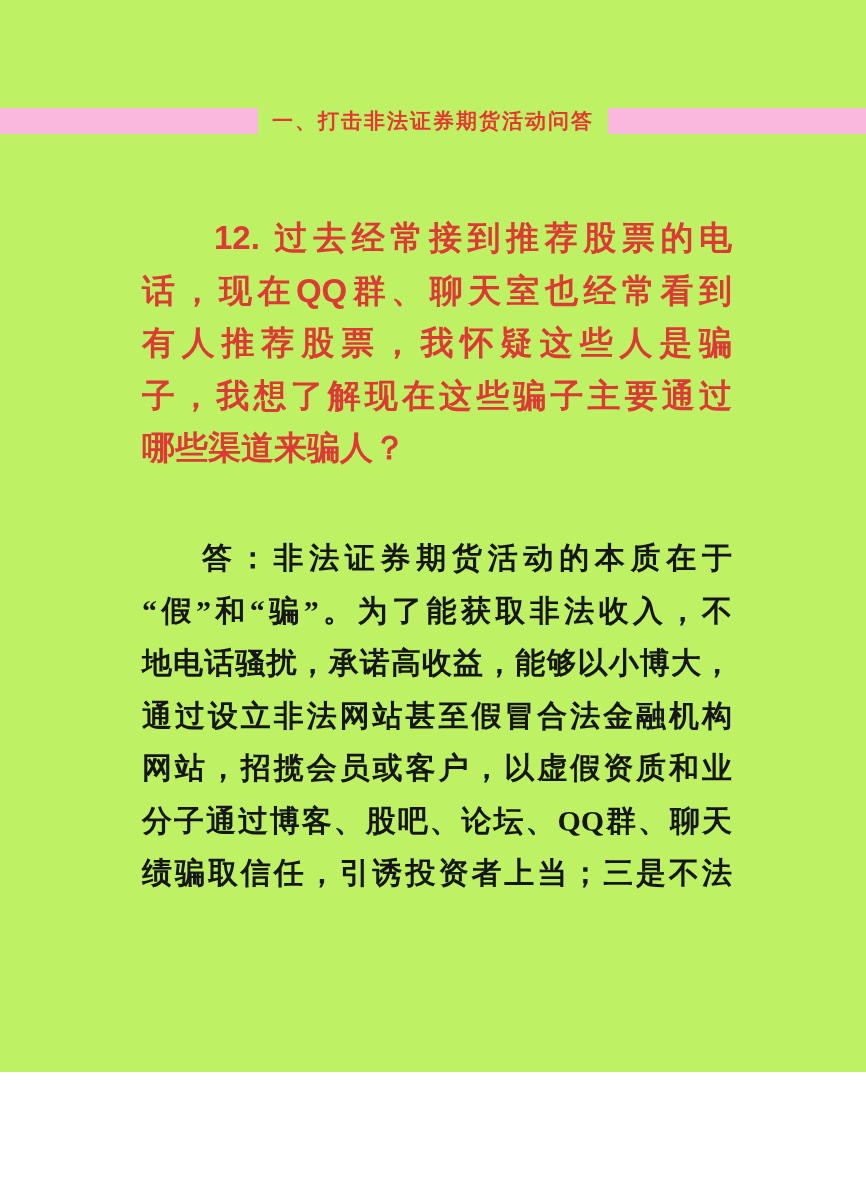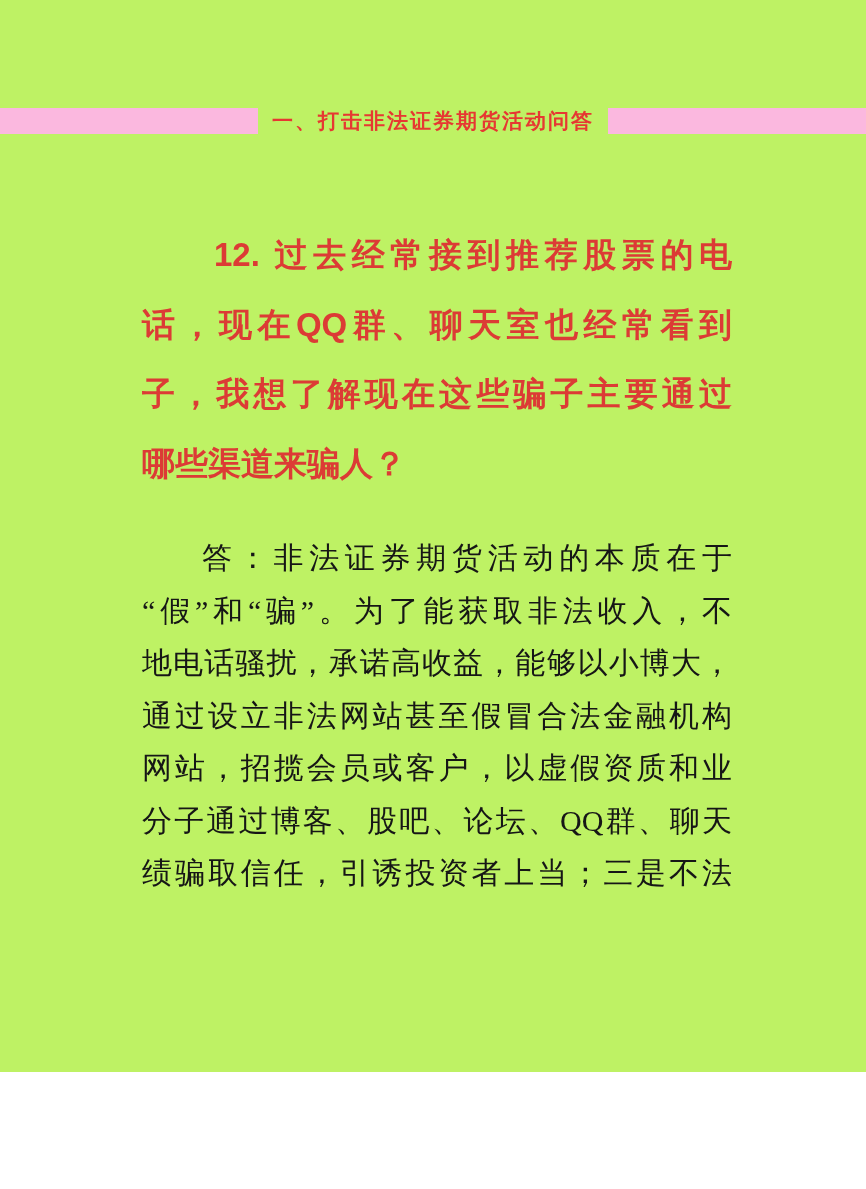--- a/index.html
+++ b/index.html
@@ -37,35 +37,35 @@
     position:absolute;left:142px;top:212px;width:590px;
     color:var(--question-red);
     font-family:"Liberation Sans",sans-serif;
     font-weight:bold;
     font-size:33px;
   }
   .q-line{
     line-height:52.5px;
     text-align:justify;
     text-align-last:justify;
-    margin-top:17px;
   }
   .q-line.first{text-indent:72px;}
   .q-line.last{text-align-last:left;}
   
   .answer{
     position:absolute;left:142px;top:532px;width:590px;
     color:var(--body-ink);
     font-family:"Liberation Serif",serif;
     font-size:30px;
   }
   .a-line{
     line-height:52.5px;
     text-align:justify;
     text-align-last:justify;
+    font-weight:bold;
   }
   .a-line.first{text-indent:60px;}
   
   .page-number{
     position:absolute;top:1066px;left:660px;width:160px;
     text-align:center;
     font-family:"Liberation Serif",serif;
     font-size:24px;
     color:#1e1e1e;
     letter-spacing:3px;
@@ -79,20 +79,21 @@
 
   <header class="band-row">
     <div class="band-seg"></div>
     <div class="band-title">一、打击非法证券期货活动问答</div>
     <div class="band-seg"></div>
   </header>
 
   <section class="question">
     <div class="q-line first">12. 过去经常接到推荐股票的电</div>
     <div class="q-line">话，现在QQ群、聊天室也经常看到</div>
+    <div class="q-line">有人推荐股票，我怀疑这些人是骗</div>
     <div class="q-line">子，我想了解现在这些骗子主要通过</div>
     <div class="q-line last">哪些渠道来骗人？</div>
   </section>
 
   <section class="answer">
     <div class="a-line first">答：非法证券期货活动的本质在于</div>
     <div class="a-line">“假”和“骗”。为了能获取非法收入，不</div>
     <div class="a-line">地电话骚扰，承诺高收益，能够以小博大，</div>
     <div class="a-line">通过设立非法网站甚至假冒合法金融机构</div>
     <div class="a-line">网站，招揽会员或客户，以虚假资质和业</div>

